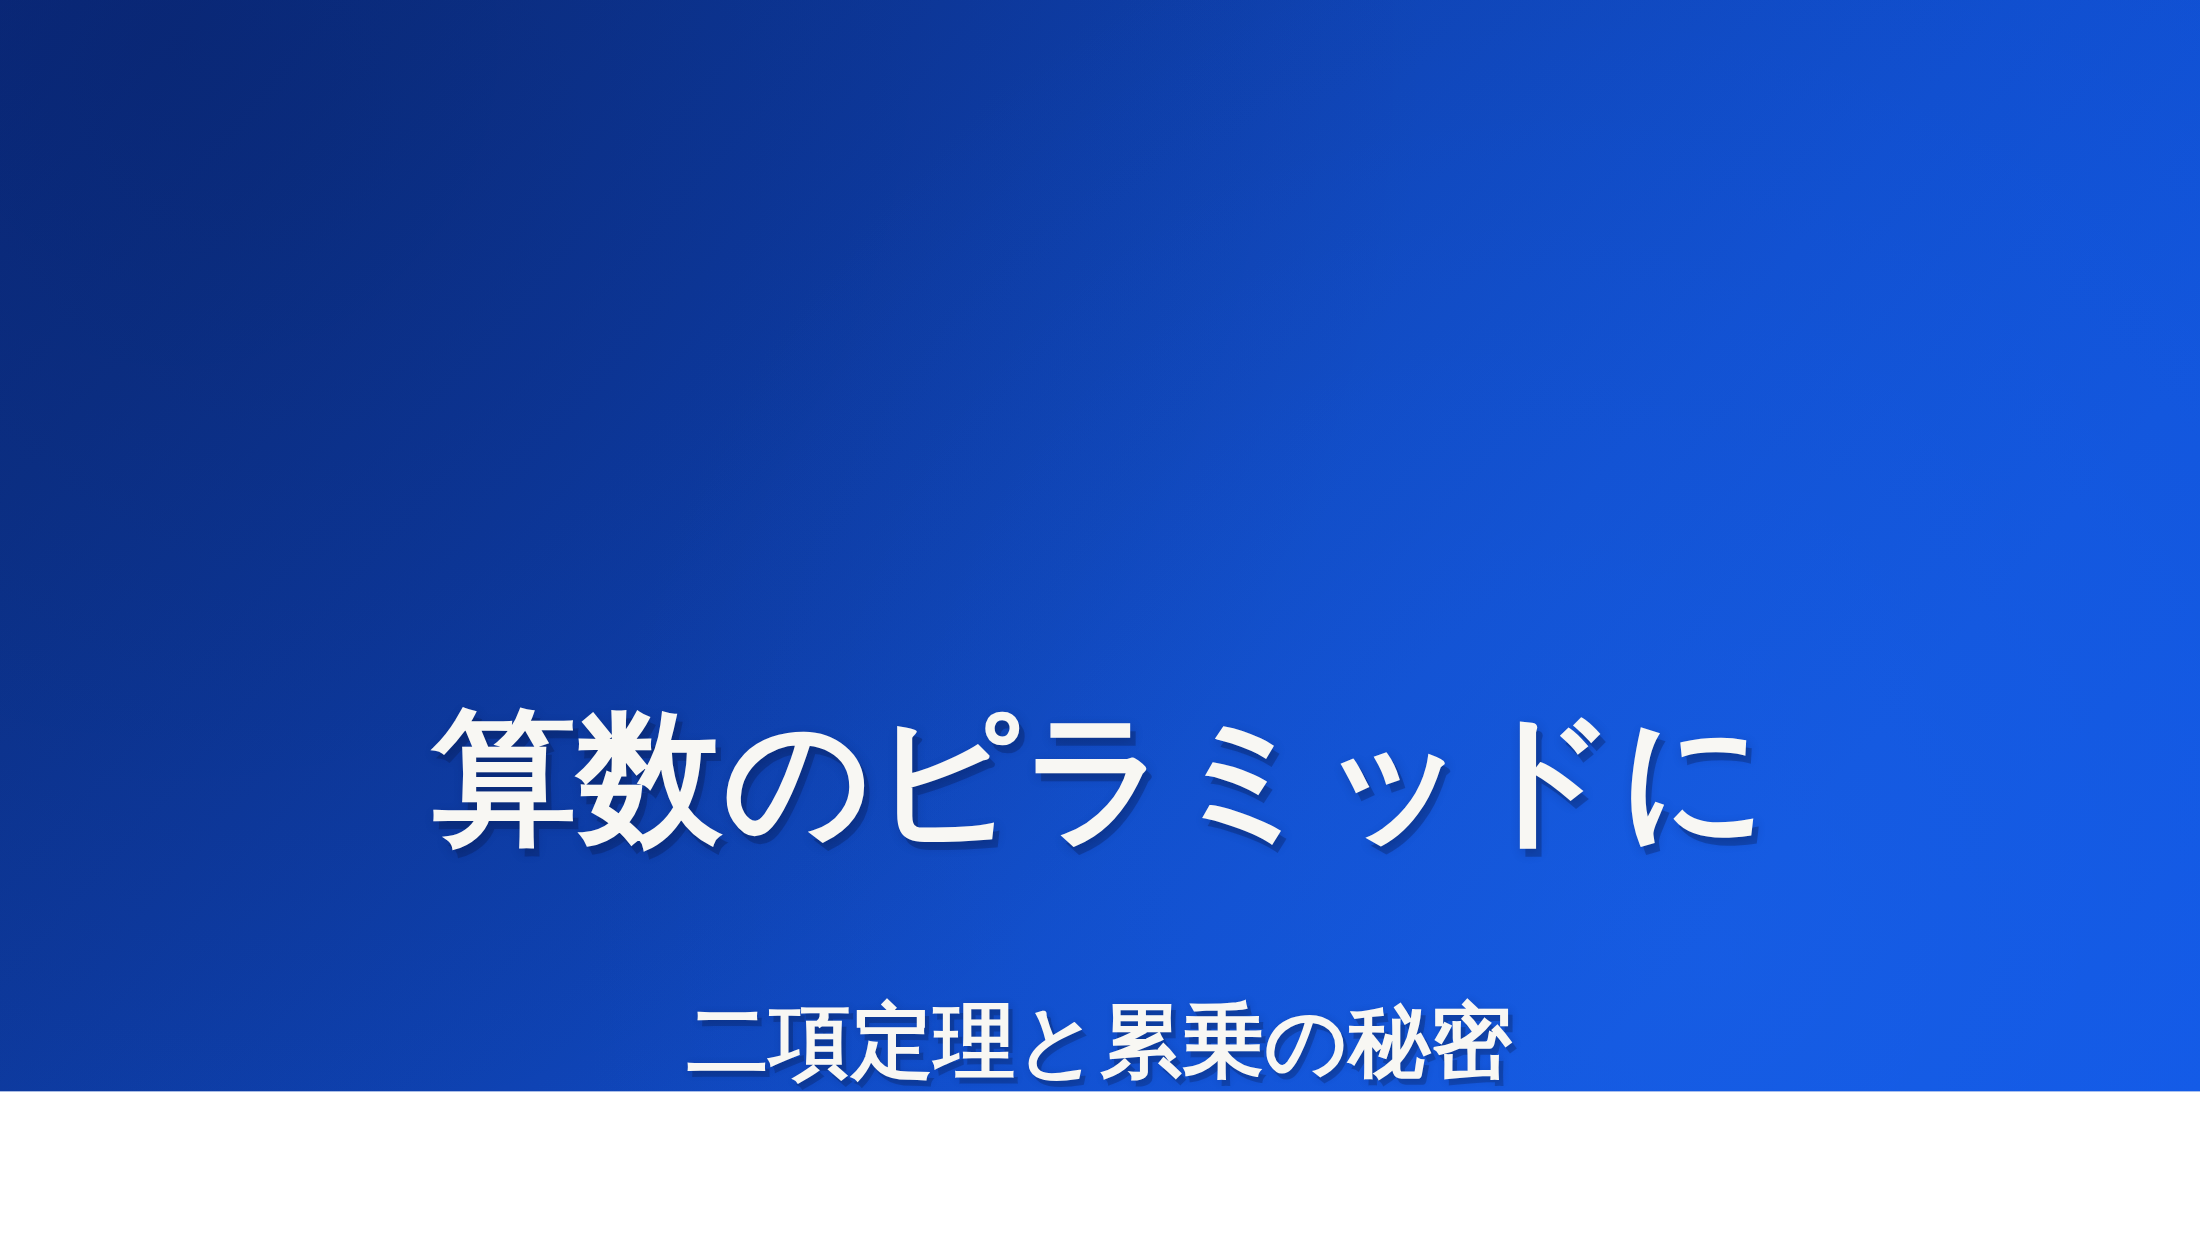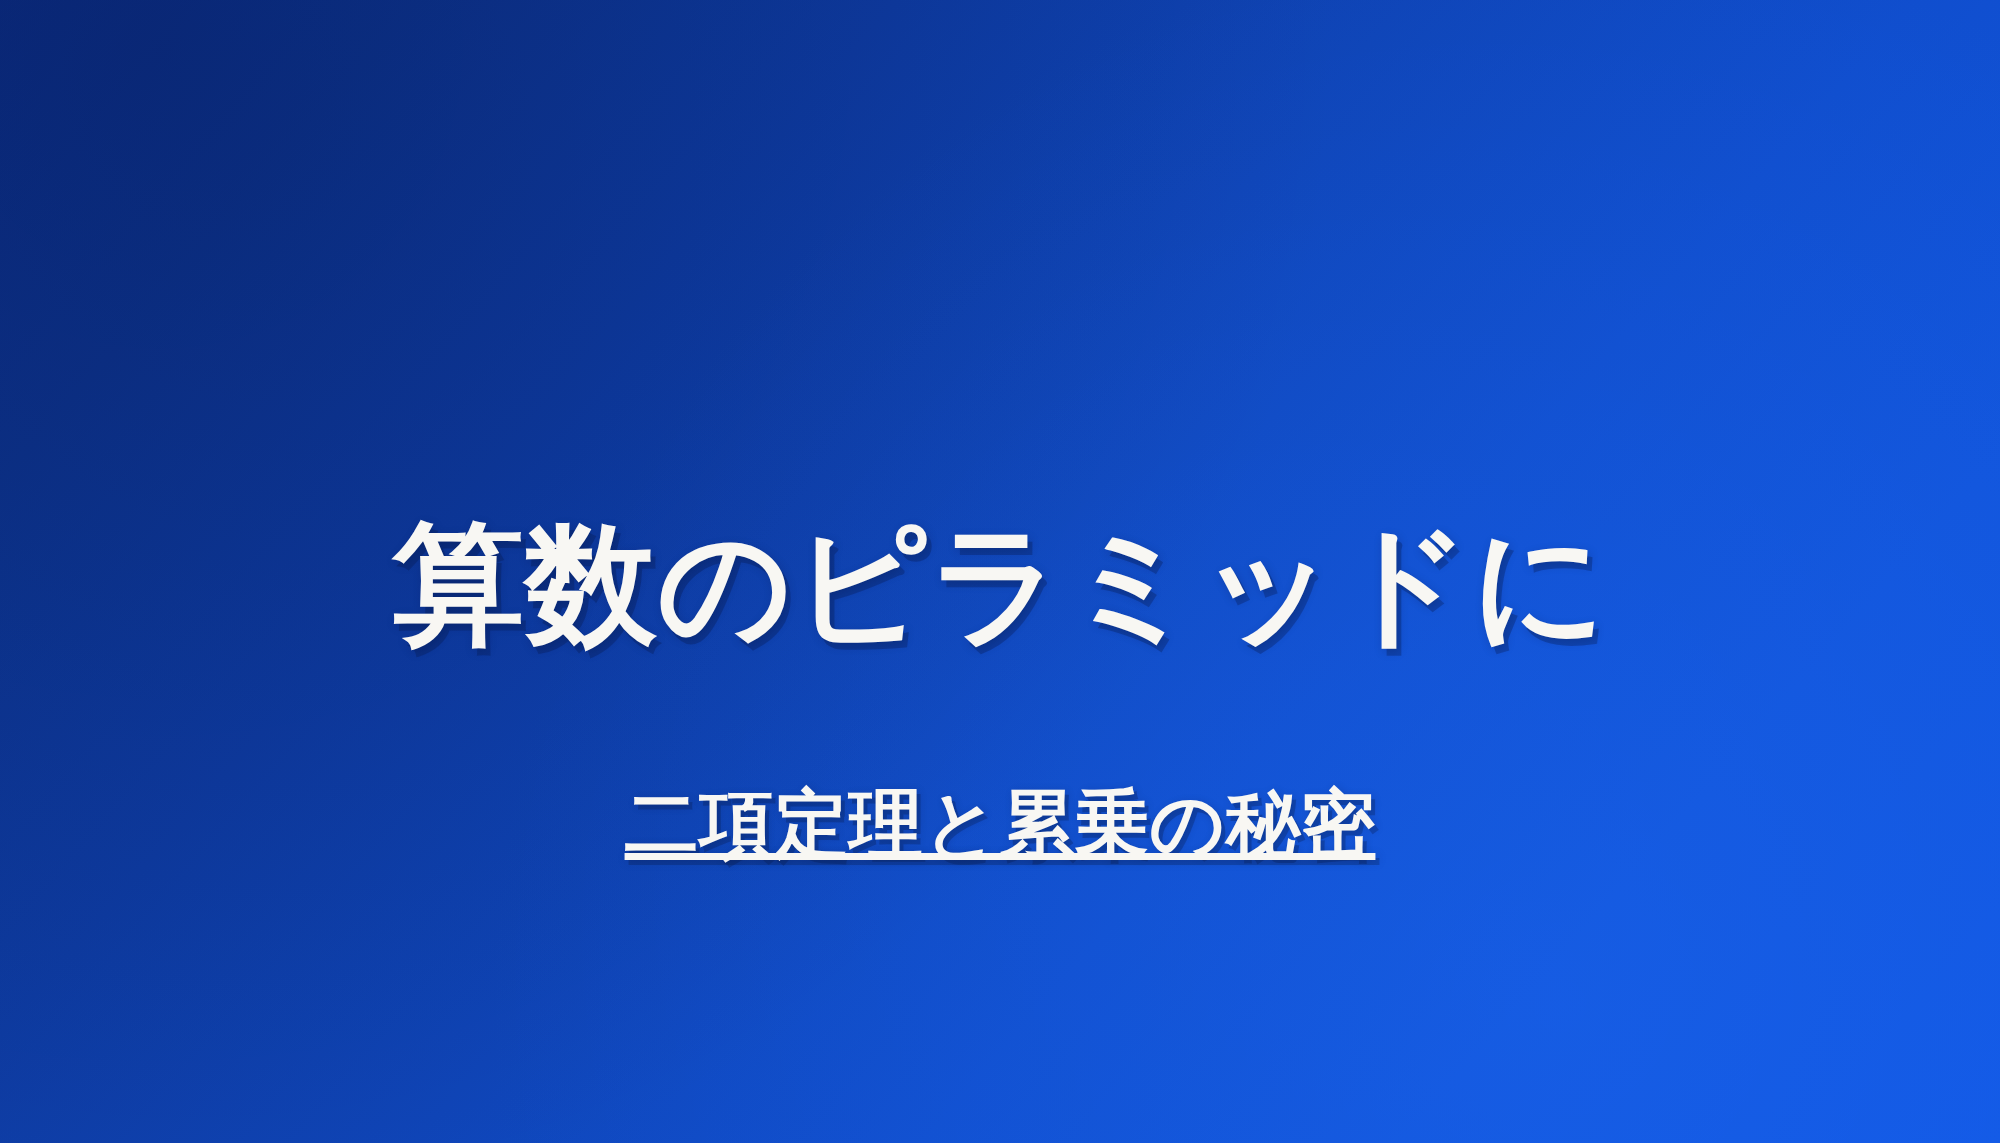--- a/index.html
+++ b/index.html
@@ -11,26 +11,26 @@
   body {
     width: 2000px;
     height: 1143px;
     overflow: hidden;
     font-family: "DejaVu Sans", "Liberation Sans", sans-serif;
   }
 
   #slide {
     position: relative;
     width: 2000px;
-    height: 1143px;
+    height: 992px;
     box-sizing: border-box;
     display: flex;
     flex-direction: column;
     align-items: center;
-    justify-content: center;
+    justify-content: flex-end;
     background-color: #0f47bd;
     background-image:
       linear-gradient(131deg,
         #0c2f86 0%,
         #0d3590 14%,
         #0e3ca3 30%,
         #0f45b8 47%,
         #104ece 64%,
         #1154db 80%,
         #1157e4 100%);
@@ -92,21 +92,20 @@
     font-family: "DejaVu Sans", "Liberation Sans", sans-serif;
     font-weight: 700;
     font-size: 74px;
     line-height: 1.2;
     letter-spacing: 0.01em;
     text-align: center;
     white-space: nowrap;
     text-shadow:
       4px 5px 0 rgba(6, 24, 72, 0.28),
       2px 2px 8px rgba(4, 18, 60, 0.20);
-    text-decoration: underline;
   }
 </style>
 </head>
 <body>
 
 <div id="slide">
 
   <div class="text-stack">
 
     <div class="title-block">

